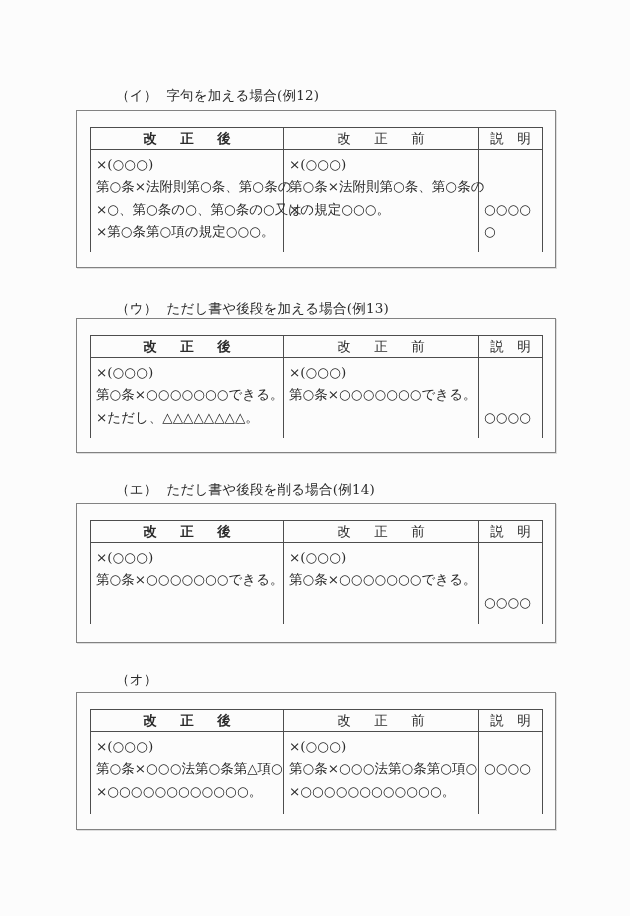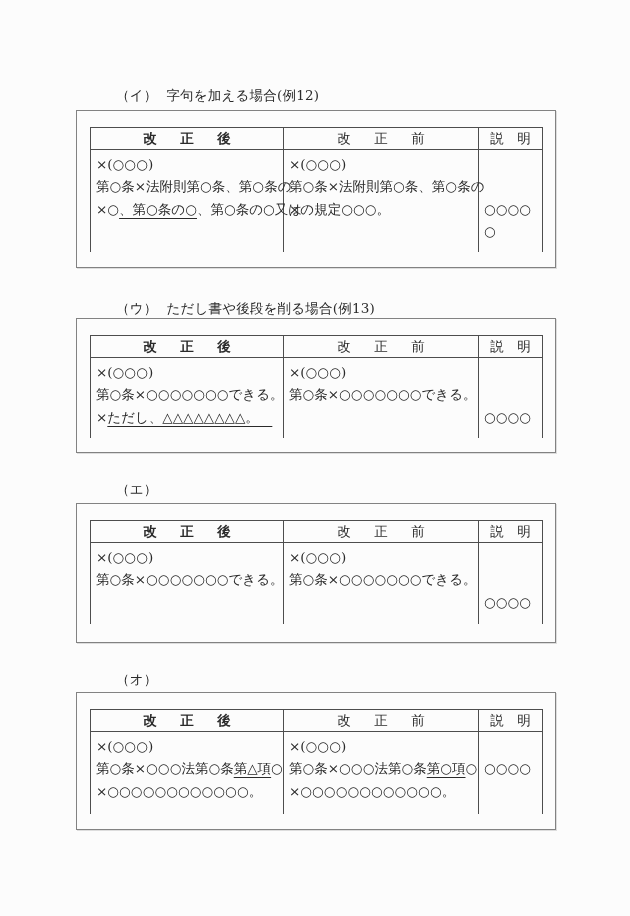--- a/index.html
+++ b/index.html
@@ -56,21 +56,20 @@
     box-sizing:border-box;
     padding:3px 2px 0 5px;
     line-height:22.4px;
   }
   .col-after{width:193px;border-right:1px solid var(--border-inner);}
   .col-before{width:195px;border-right:1px solid var(--border-inner);}
   .col-note{flex:1;padding-right:2px;word-break:break-all;}
   .line{white-space:pre;}
   .seg{white-space:pre;}
   .seg.u{
-    text-decoration:underline;
     text-decoration-thickness:1px;
     text-underline-offset:3.5px;
   }
   
   .s0 .sec-title{top:87px;}
   .s0 .box{top:110px;height:156px;}
   .s0 .trow{height:102px;}
   .s0 .col-note{padding-top:48px;}
   .s1 .sec-title{top:300px;}
   .s1 .box{top:318px;height:133px;}
@@ -96,33 +95,34 @@
           <div class="hrow">
             <div class="hcell spread hc-after"><span>改　正　後</span></div>
             <div class="hcell spread hc-before"><span>改　正　前</span></div>
             <div class="hcell hc-note"><span>説　明</span></div>
           </div>
           <div class="trow">
             <div class="bcol col-after">
               <div class="line"><span class="seg">×(○○○)</span></div>
               <div class="line"><span class="seg">第○条×法附則第○条、第○条の</span></div>
               <div class="line"><span class="seg">×○</span><span class="seg u">、第○条の○</span><span class="seg">、第○条の○又は</span></div>
+              <div class="line"><span class="seg">×第○条第○項の規定○○○。</span></div>
             </div>
             <div class="bcol col-before">
               <div class="line"><span class="seg">×(○○○)</span></div>
               <div class="line"><span class="seg">第○条×法附則第○条、第○条の</span></div>
               <div class="line"><span class="seg">×の規定○○○。</span></div>
             </div>
             <div class="bcol col-note"><span>○○○○○</span></div>
           </div>
         </div>
       </div>
     </div>
     <div class="section s1">
-      <div class="sec-title"><span>（ウ）</span><span>ただし書や後段を削る場合(例13)</span></div>
+      <div class="sec-title"><span>（ウ）</span><span>ただし書や後段を加える場合(例13)</span></div>
       <div class="box">
         <div class="itable">
           <div class="hrow">
             <div class="hcell spread hc-after"><span>改　正　後</span></div>
             <div class="hcell spread hc-before"><span>改　正　前</span></div>
             <div class="hcell hc-note"><span>説　明</span></div>
           </div>
           <div class="trow">
             <div class="bcol col-after">
               <div class="line"><span class="seg">×(○○○)</span></div>
@@ -132,21 +132,21 @@
             <div class="bcol col-before">
               <div class="line"><span class="seg">×(○○○)</span></div>
               <div class="line"><span class="seg">第○条×○○○○○○○できる。</span></div>
             </div>
             <div class="bcol col-note"><span>○○○○</span></div>
           </div>
         </div>
       </div>
     </div>
     <div class="section s2">
-      <div class="sec-title"><span>（エ）</span></div>
+      <div class="sec-title"><span>（エ）</span><span>ただし書や後段を削る場合(例14)</span></div>
       <div class="box">
         <div class="itable">
           <div class="hrow">
             <div class="hcell spread hc-after"><span>改　正　後</span></div>
             <div class="hcell spread hc-before"><span>改　正　前</span></div>
             <div class="hcell hc-note"><span>説　明</span></div>
           </div>
           <div class="trow">
             <div class="bcol col-after">
               <div class="line"><span class="seg">×(○○○)</span></div>

